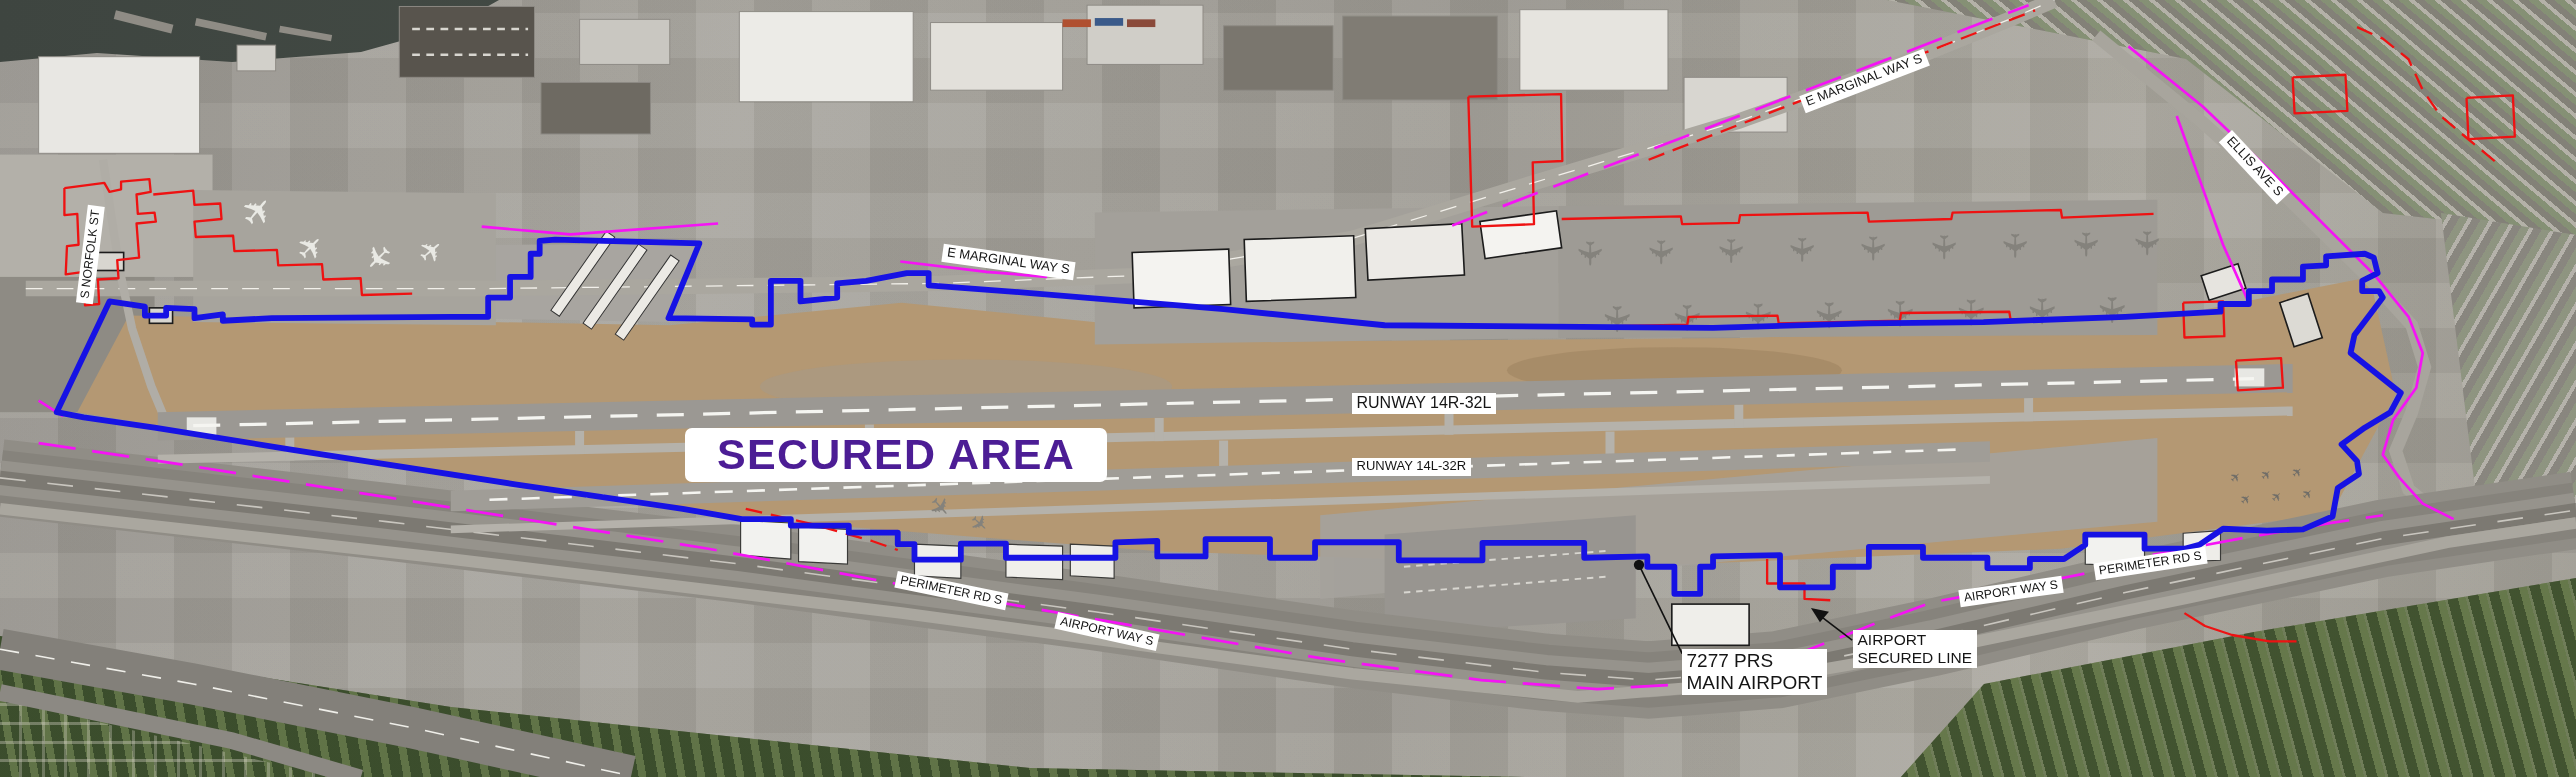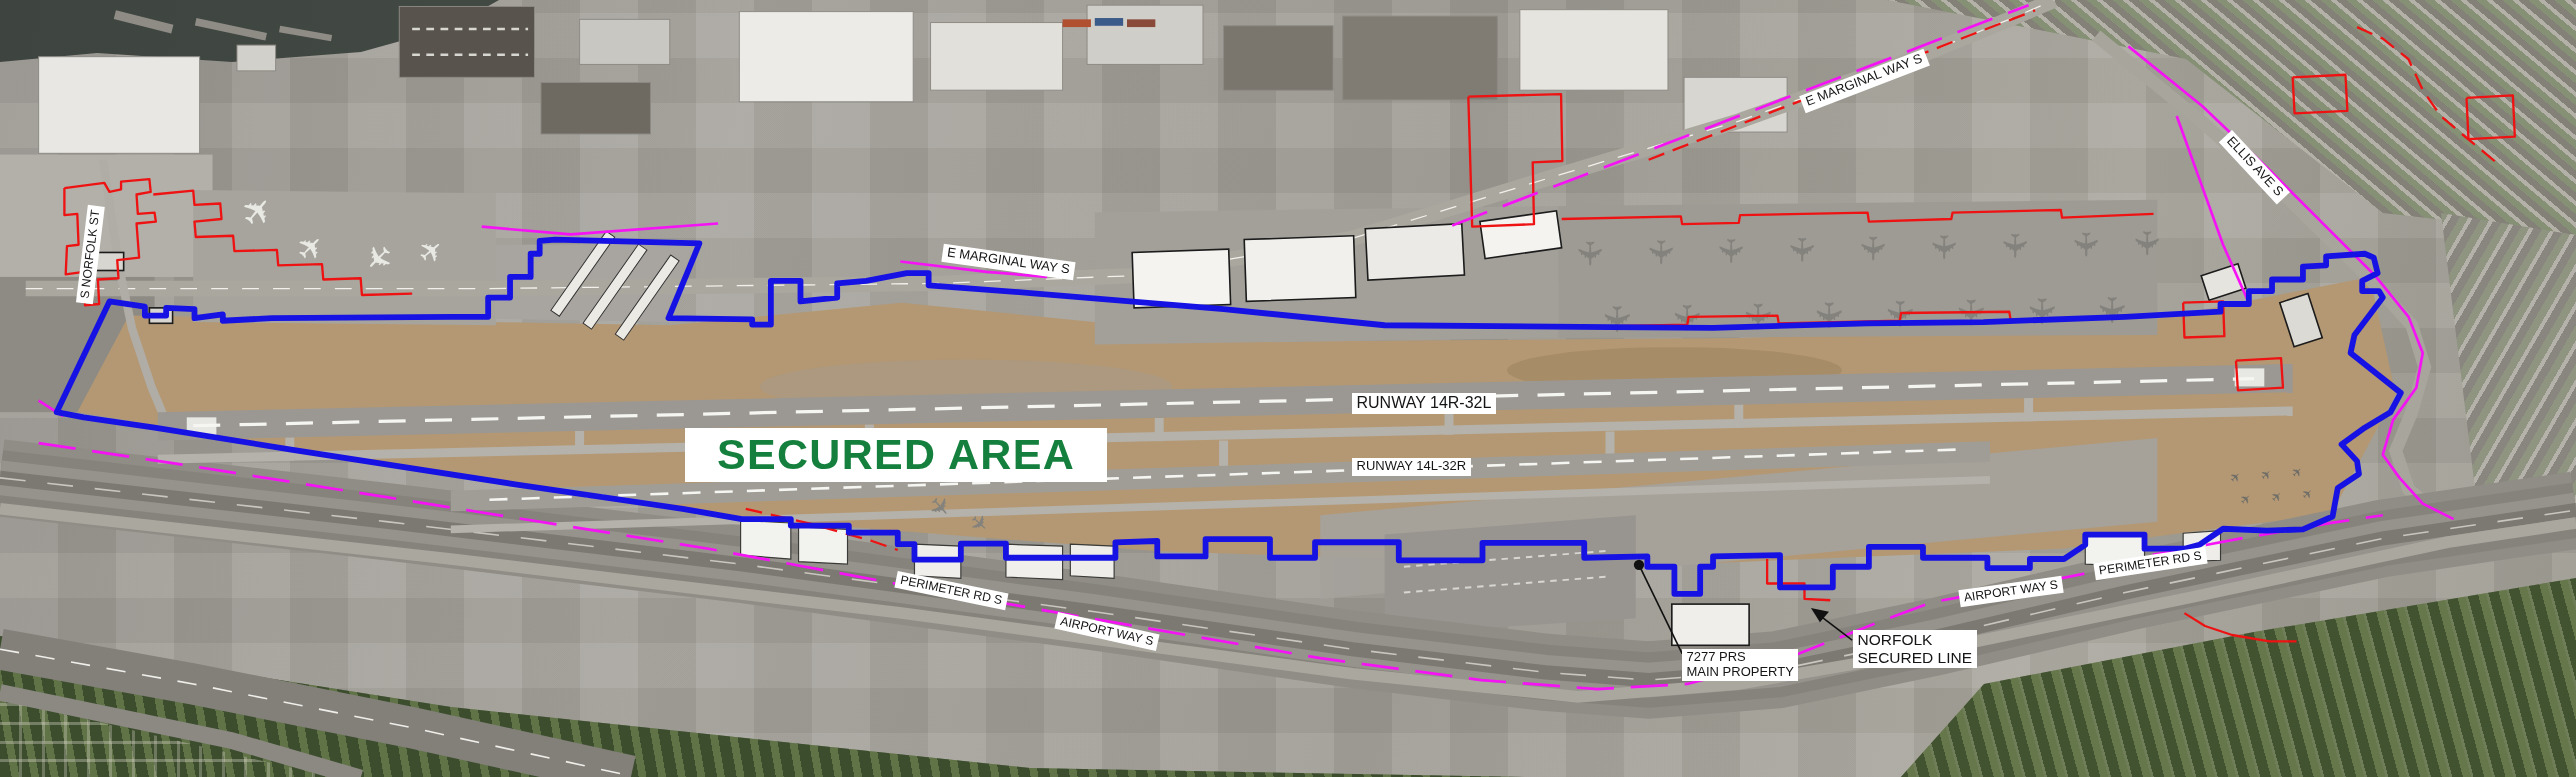--- a/index.html
+++ b/index.html
@@ -39,21 +39,21 @@
   .plane{font-family:"DejaVu Sans",sans-serif;fill:#84827c;}
   .plane.white{fill:#e9e9e4;}
   .plane.dark{fill:#6f6d68;}
   
   .lbl{position:absolute;background:#fff;color:#151515;
        font:13px/1.15 "Liberation Sans",sans-serif;padding:1.3px 4.5px;white-space:nowrap;z-index:30;}
   .lbl.sm{font-size:12.2px;}
   .lbl.two{text-align:left;}
   #secured-area-label{display:flex;align-items:center;justify-content:center;
        width:422px;height:54px;padding:0;font-weight:bold;font-size:43px;
-       letter-spacing:1.3px;color:#15803d;}
+       letter-spacing:1.3px;color:#4c1d95;border-radius:7px;}
 </style>
 </head>
 <body>
 
 <div id="stage">
 
   <div class="layer" id="base-tone"></div>
   <div class="layer" id="blocks"></div>
   <div class="layer" id="water"></div>
   <div class="layer" id="residential-ne"></div>
@@ -256,23 +256,23 @@
 
   <div class="lbl" style="left:942px;top:253px;transform:rotate(8deg);">E MARGINAL WAY S</div>
   <div class="lbl" style="left:1798px;top:72px;transform:rotate(-21deg);">E MARGINAL WAY S</div>
   <div class="lbl" style="left:2232px;top:130px;transform:rotate(47deg);transform-origin:left top;">ELLIS AVE S</div>
   <div class="lbl sm" style="left:41px;top:246px;transform:rotate(-83deg);">S NORFOLK ST</div>
   <div class="lbl sm" style="left:895px;top:582px;transform:rotate(11.5deg);">PERIMETER RD S</div>
   <div class="lbl sm" style="left:1055px;top:623px;transform:rotate(12.5deg);">AIRPORT WAY S</div>
   <div class="lbl sm" style="left:1959px;top:583px;transform:rotate(-8deg);">AIRPORT WAY S</div>
   <div class="lbl sm" style="left:2094px;top:555px;transform:rotate(-8.5deg);">PERIMETER RD S</div>
 
-  <div class="lbl two" style="left:1682px;top:649px;font-size:13px;">
+  <div class="lbl two" style="left:1682px;top:649px;font-size:19px;">
     <div>7277 PRS</div>
-    <div>MAIN PROPERTY</div>
+    <div>MAIN AIRPORT</div>
   </div>
   <div class="lbl two" style="left:1853px;top:630px;font-size:15.5px;">
-    <div>NORFOLK</div>
+    <div>AIRPORT</div>
     <div>SECURED LINE</div>
   </div>
 
 </div>
 
 
 </body></html>

